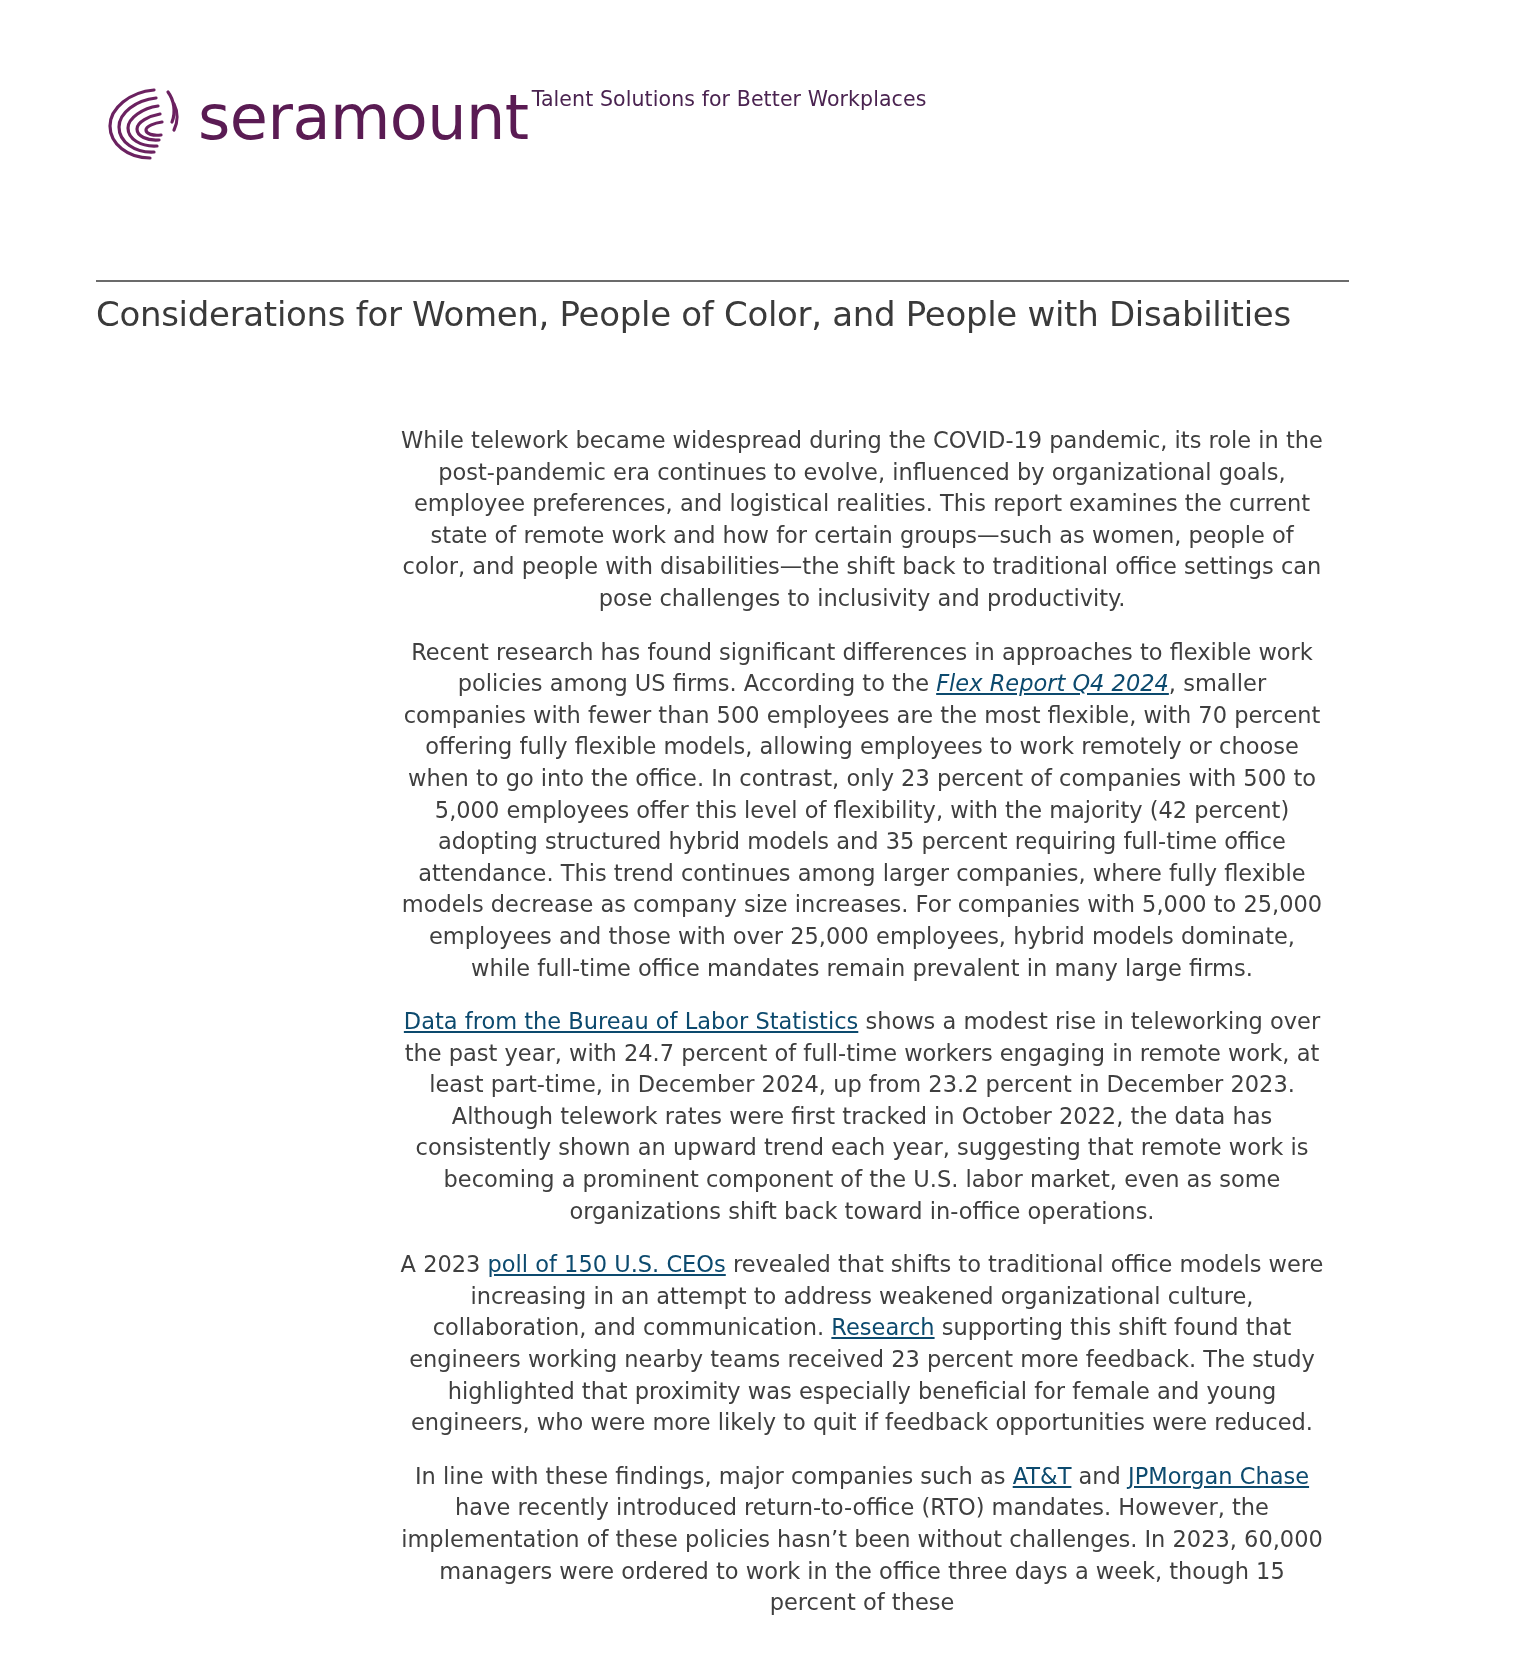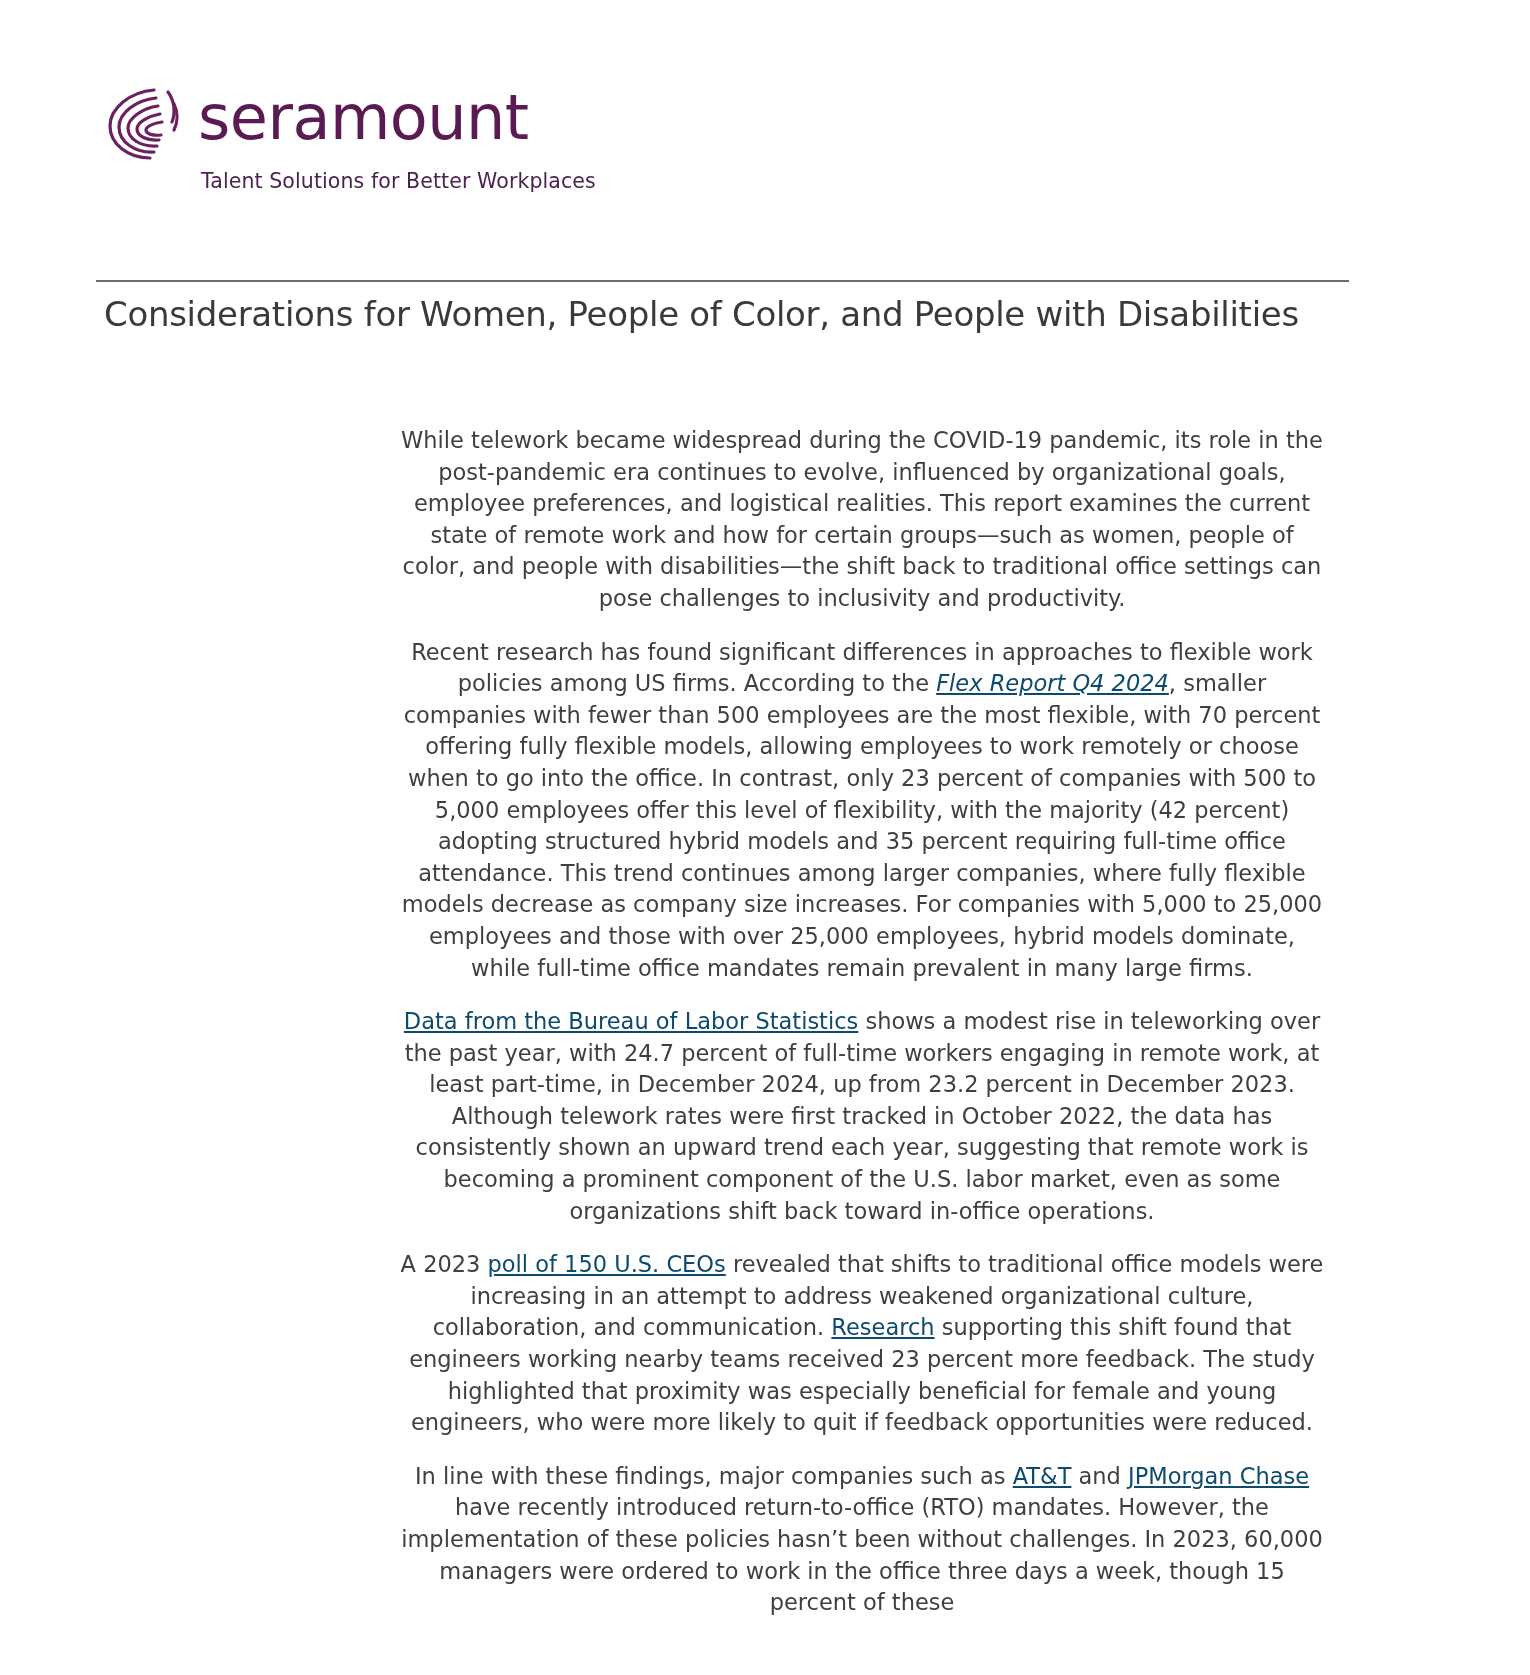--- a/index.html
+++ b/index.html
@@ -30,39 +30,39 @@
     align-items: flex-start;
   }
   .logo-mark {
     width: 88px;
     height: 92px;
     margin-right: 14px;
     flex: none;
   }
   .logo-text-wrap {
     display: flex;
-    flex-direction: column;
+    flex-direction: row;
     justify-content: center;
     padding-top: 6px;
   }
   .logo-wordmark {
     font-family: "DejaVu Sans", sans-serif;
     font-size: 62px;
     line-height: 68px;
     font-weight: 400;
     color: #5a1b53;
     letter-spacing: -0.5px;
   }
   .logo-tagline {
     font-family: "DejaVu Sans", sans-serif;
     font-size: 20.5px;
     line-height: 26px;
     color: #4a2350;
     letter-spacing: 0.1px;
-    margin-top: 16px;
+    margin-top: 2px;
     margin-left: 3px;
   }
 
   
   .title-block {
     position: absolute;
     left: 96px;
     top: 280px;
     width: 1253px;
   }
@@ -80,21 +80,21 @@
     height: 2px;
     background: #6b6b6b;
     margin: 0 0 10px 0;
   }
   h2.doc-subtitle {
     font-family: "DejaVu Sans", sans-serif;
     font-size: 34px;
     line-height: 44px;
     font-weight: 400;
     color: #3a3a3a;
-    margin: 8px;
+    margin: 0;
     letter-spacing: -0.3px;
   }
 
   
   .body-col {
     position: absolute;
     left: 398px;
     top: 425px;
     width: 928px;
   }

